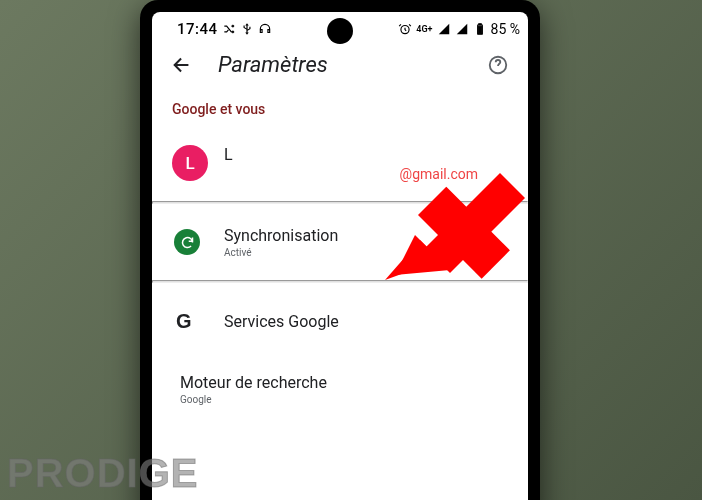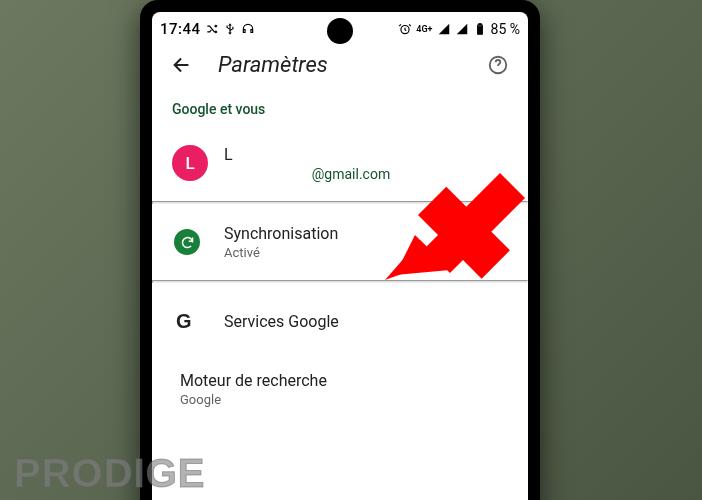--- a/index.html
+++ b/index.html
@@ -50,20 +50,21 @@
     align-items: center;
     justify-content: space-between;
     padding: 0 8px;
     font-size: 14px;
     color: #000;
   }
   .status .left, .status .right {
     display: flex;
     align-items: center;
     gap: 4px;
+    margin-left: 17px;
   }
   .status .time { font-weight: 500; font-size: 15px; letter-spacing: 0.5px; }
   .sicon { width: 14px; height: 14px; display: inline-flex; align-items: center; justify-content: center; }
   .sicon svg { width: 14px; height: 14px; }
   
   .header {
     display: flex;
     align-items: center;
     padding: 6px 18px 10px 18px;
     font-style: italic;
@@ -77,21 +78,21 @@
     margin-left: 24px;
     flex: 1;
     color: #202124;
   }
   .help {
     width: 24px; height: 24px; display: flex; align-items: center; justify-content: center;
     cursor: pointer;
   }
   
   .section-label {
-    color: #14532d;
+    color: #7f1d1d;
     font-size: 14px;
     font-weight: 500;
     padding: 14px 28px 8px 20px;
   }
   .row {
     display: flex;
     align-items: center;
     padding: 12px 20px;
     min-height: 52px;
     position: relative;
@@ -104,45 +105,45 @@
     align-items: center;
     justify-content: flex-start;
     flex-shrink: 0;
   }
   .row .body {
     margin-left: 12px;
     flex: 1;
     min-width: 0;
   }
   .row .label { font-size: 16px; color: #202124; }
-  .row .sub   { font-size: 13px; color: #5f6368; margin-top: 2px; }
+  .row .sub   { font-size: 10px; color: #5f6368; margin-top: 2px; }
   .divider { height: 1px; background: #e0e0e0; margin: 0; }
   .avatar {
     width: 36px; height: 36px; border-radius: 50%; background: #e91e63;
     color: #fff; display: flex; align-items: center; justify-content: center;
     font-size: 17px; font-weight: 500;
   }
   .sync-badge {
     width: 26px; height: 26px; border-radius: 50%; background: #188038;
     display: flex; align-items: center; justify-content: center;
     margin-left: 2px;
   }
   .g-logo { font-family: "Product Sans", Arial; font-weight: 700; font-size: 20px; color: #202124; margin-left: 4px;}
-  .email-line { font-size: 14px; color: #14532d; text-align: center; padding-right: 30px; margin-top: 2px; }
+  .email-line { font-size: 14px; color: #ef4444; text-align: right; padding-right: 30px; margin-top: 2px; }
   
   .arrow {
     position: absolute;
     left: 370px;
     top: 140px;
     pointer-events: none;
   }
   
   .watermark {
     position: absolute;
-    left: 14px;
+    left: 7px;
     bottom: 8px;
     color: rgba(128,128,128,0.6);
     font-family: Arial, sans-serif;
     line-height: 0.95;
   }
   .watermark .l1 { font-size: 40px; font-weight: 900; letter-spacing: 1px;}
   .watermark .l2 { font-size: 20px; font-weight: 900; letter-spacing: 2px; margin-top: -4px;}
   .watermark span { -webkit-text-stroke: 1px rgba(100,100,100,0.5); }
 </style>
 </head>

